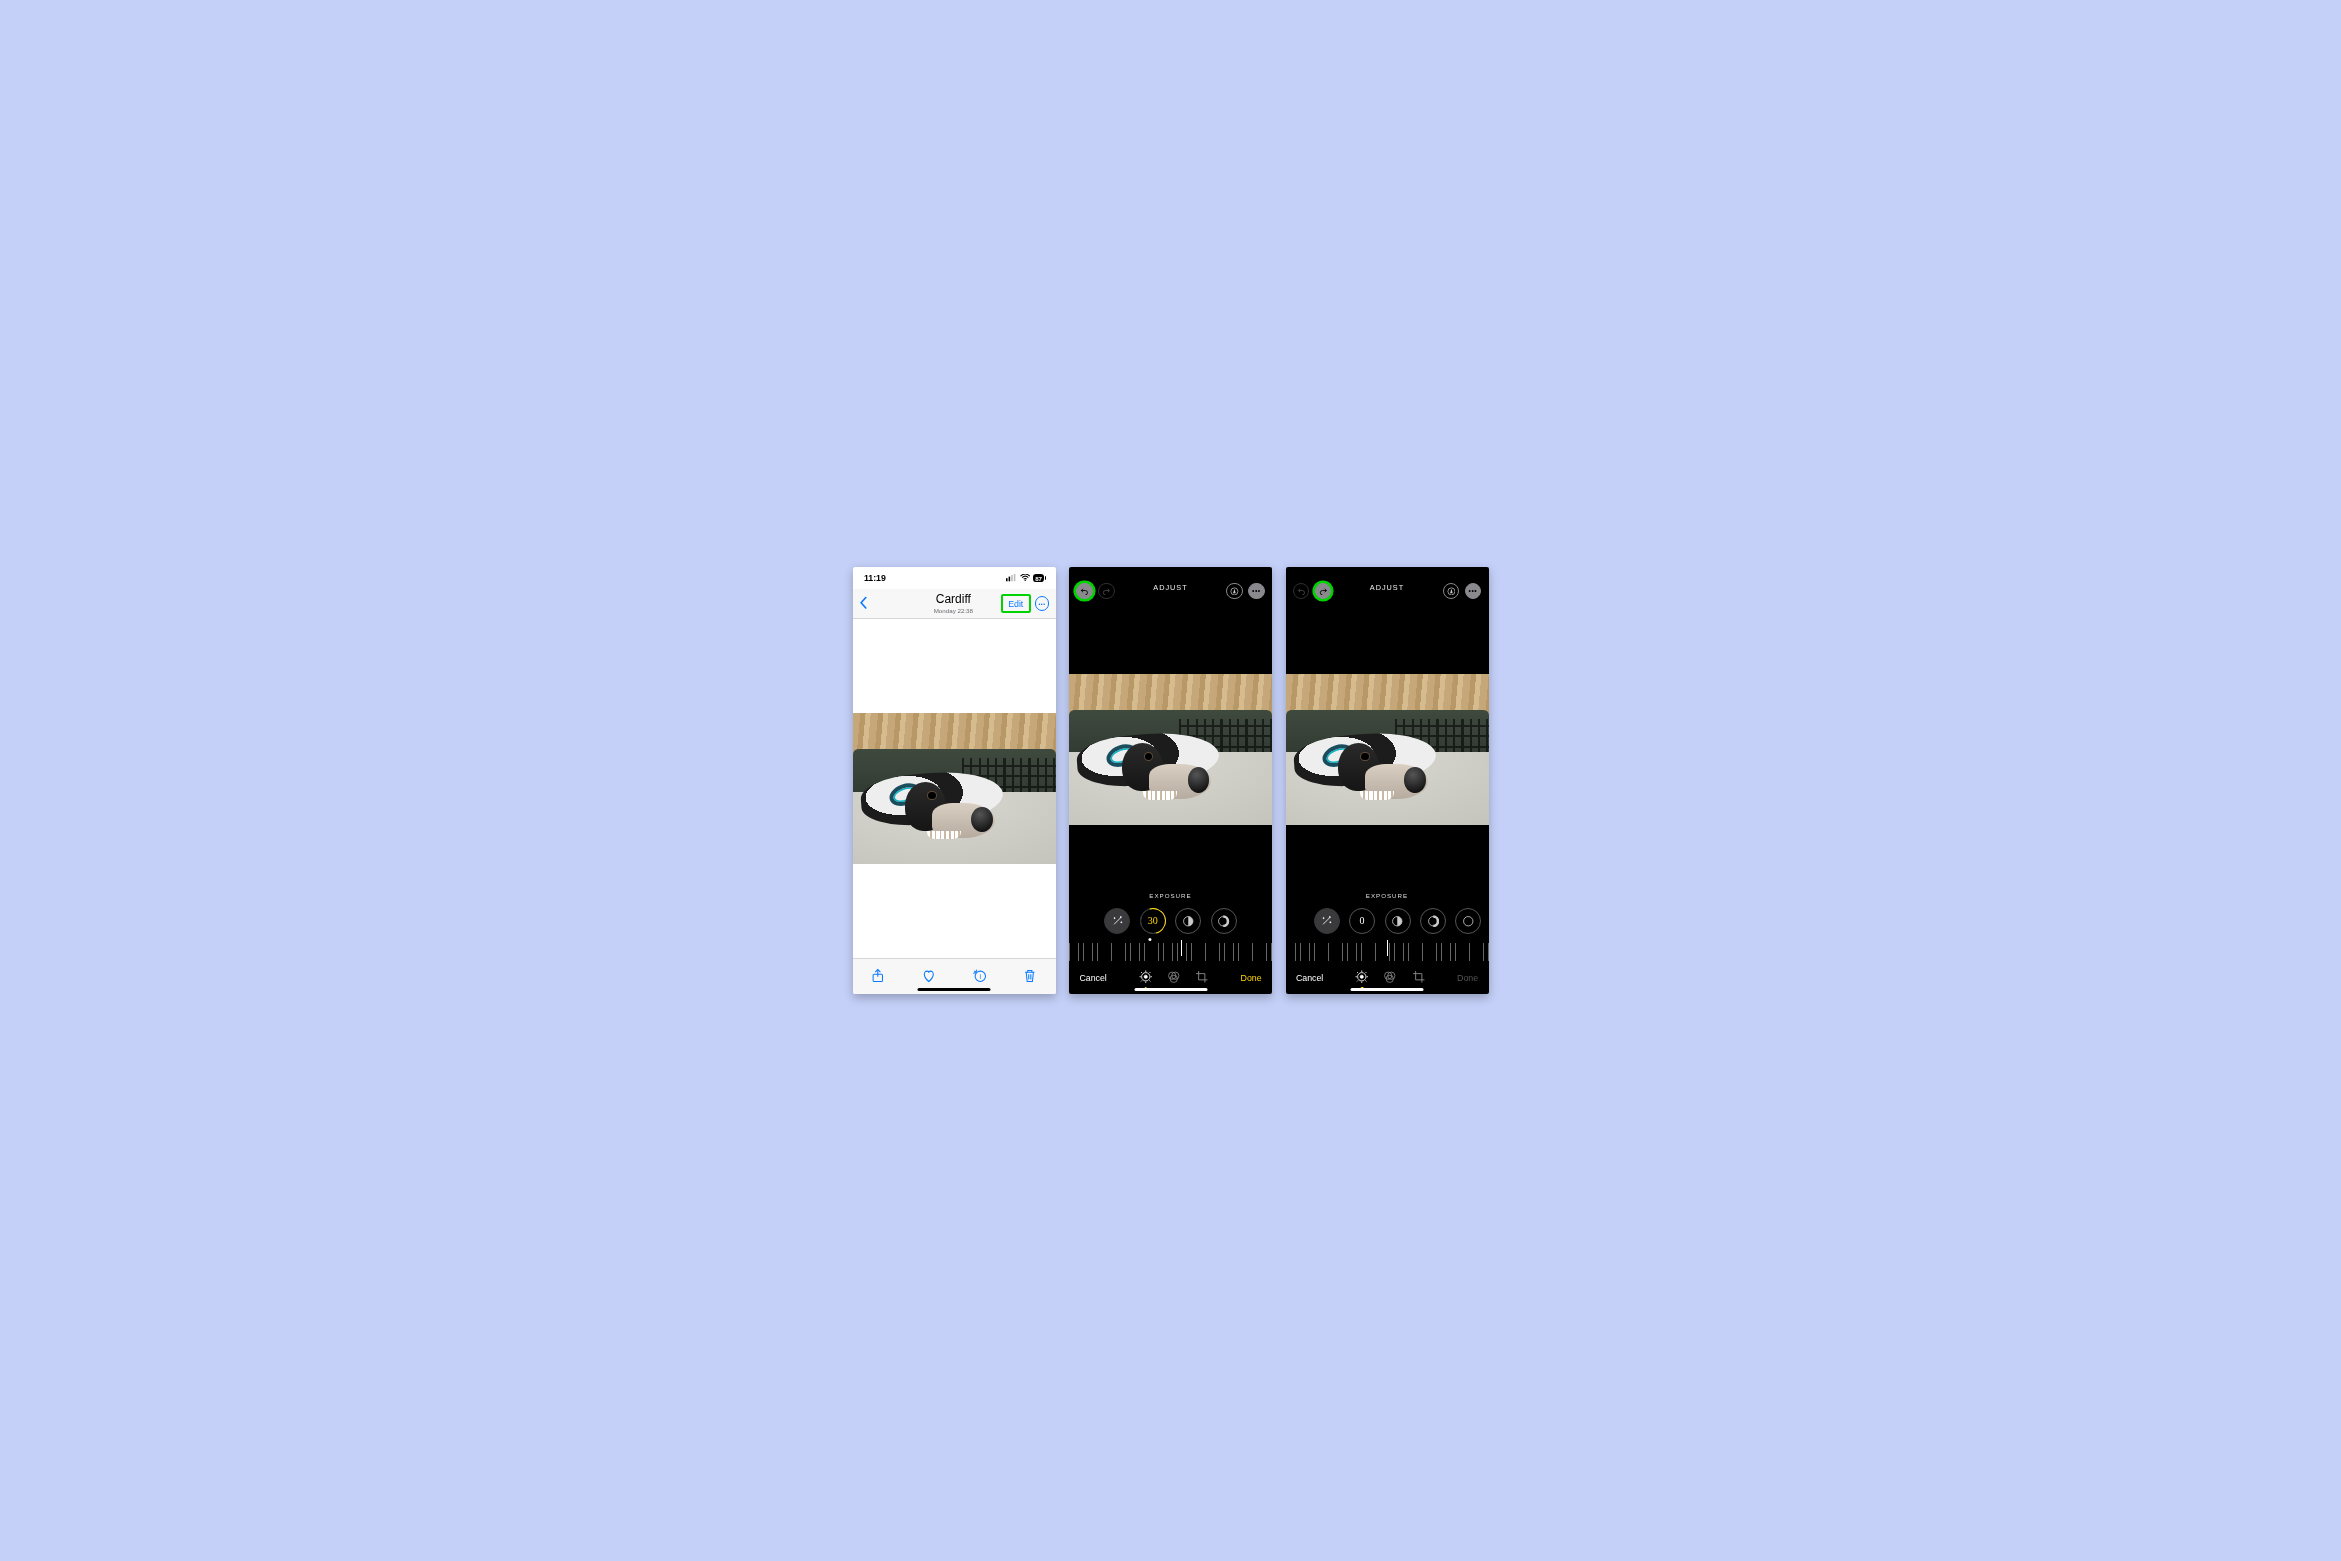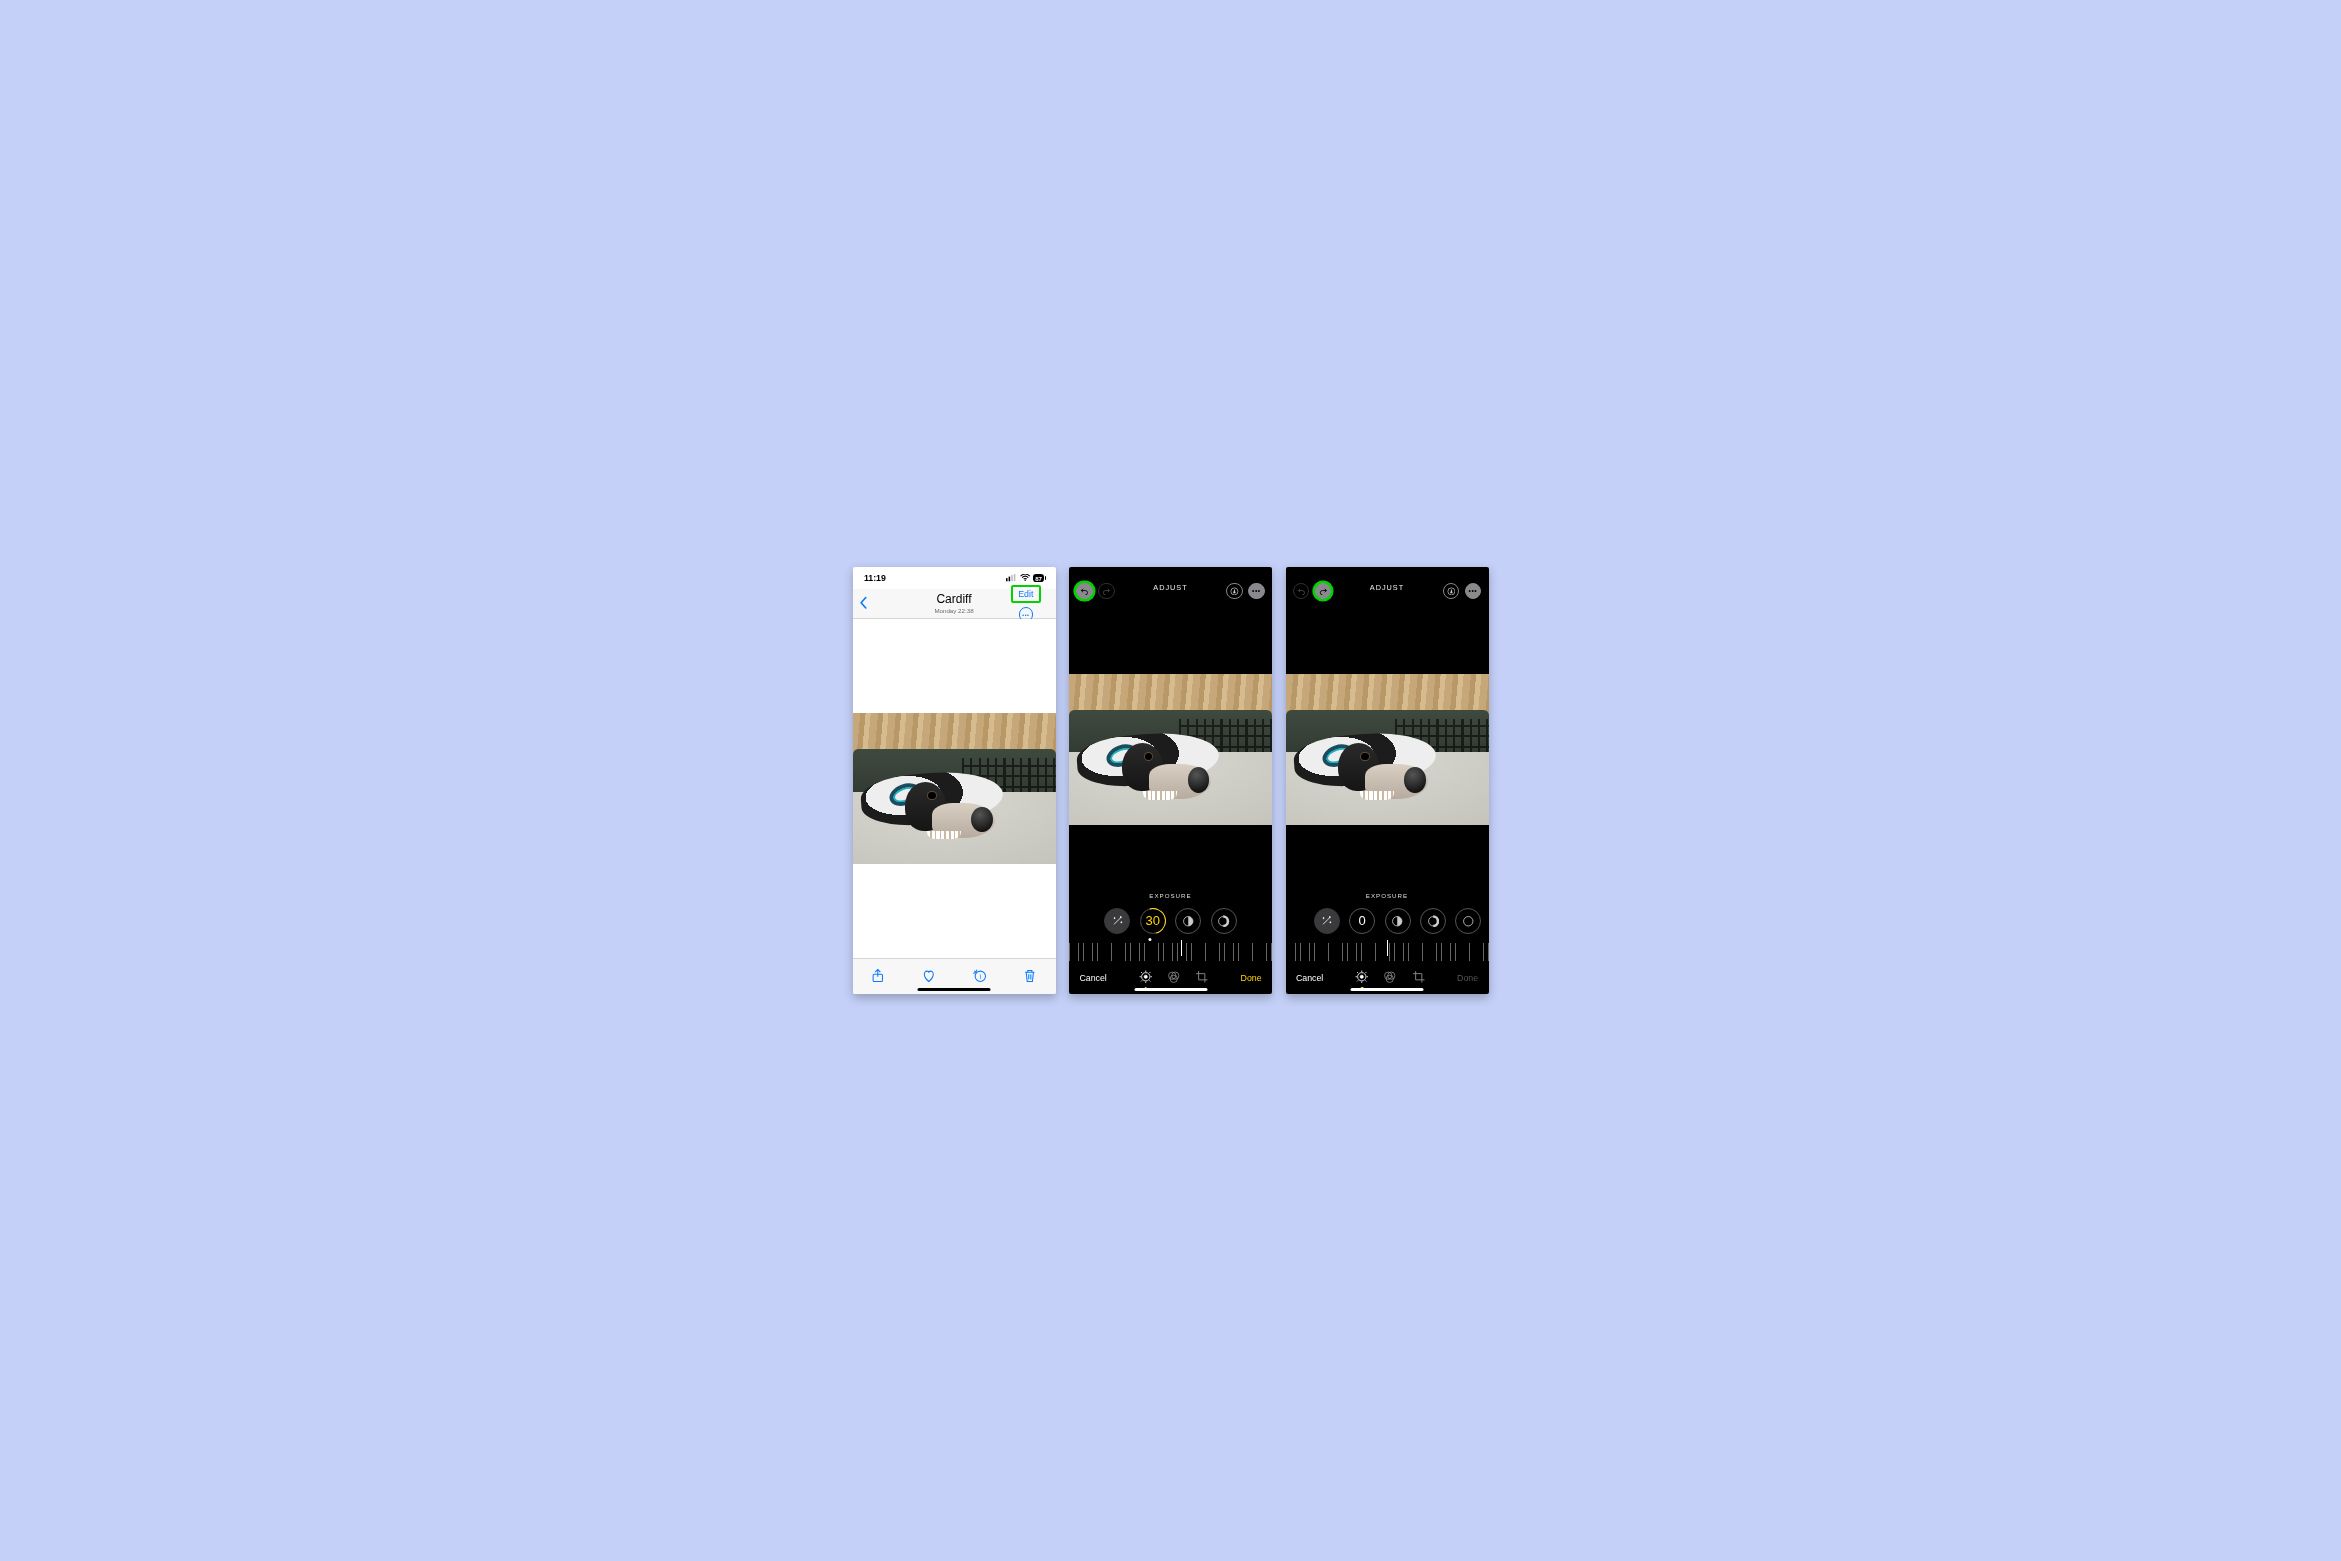--- a/index.html
+++ b/index.html
@@ -48,21 +48,21 @@
   }
   .wifi, .cell4 { display:inline-block; }
   .wifi svg, .cell4 svg { display:block; }
 
   .navbar {
     height:30px; border-bottom:0.5px solid #d6d6d8;
     display:flex; align-items:center; justify-content:space-between;
     padding: 0 6.2px; background:#f7f7f8;
   }
   .nav-left, .nav-right { display:flex; align-items:center; gap:4.2px; min-width:47px; }
-  .nav-right { justify-content:flex-end;flex-direction:column; }
+  .nav-right { justify-content:flex-end; }
   .nav-center { text-align:center; line-height:1.15; }
   .nav-title { font-weight:400; font-size:12px; }
   .nav-sub   { font-size:6.2px; color:#6b6b70; }
   .chev-back svg { stroke:#0a7aff; }
   .edit-btn {
     color:#0a7aff; font-size:8.8px; padding:2.1px 5.2px;
   }
   .highlight-green { border:2.1px solid #00d400; border-radius:2.1px; }
   .more-circle {
     width:14.6px; height:14.6px; border:1px solid #0a7aff; border-radius:50%;
@@ -142,21 +142,21 @@
   .dial.active-ring { position:relative;}
   .dial.active-ring::before{
     content:""; position:absolute; inset:-1px; border-radius:50%;
     border:1px solid #333;
   }
   .dial.active-ring::after{
     content:""; position:absolute; inset:-1px; border-radius:50%;
     border:1px solid transparent; border-top-color:#ffd60a; border-right-color:#ffd60a;
     transform:rotate(30deg);
   }
-  .dial .val { font-size:13px; color:#ffd60a; font-weight:500;}
+  .dial .val { font-size:10px; color:#ffd60a; font-weight:500;font-family:Liberation Serif, serif;}
   .dial .val.plain { color:#fff; }
   .ruler {
     margin:9.4px 0 0; height:17.7px; position:relative;
     background:repeating-linear-gradient(90deg,#666 0 0.5px, transparent 0.5px 4.7px);
   }
   .ruler .mark { position:absolute; top:-3.1px; width:1px; height:15.6px; background:#fff;}
   .ruler .dot  { position:absolute; top:-5.2px; width:3.1px; height:3.1px; background:#fff; border-radius:50%; transform:translateX(-50%);}
   .edit-bottom {
     margin-top:auto; height:33px; display:flex; align-items:center; justify-content:space-between;
     padding:0 10.4px; font-size:8.8px;

